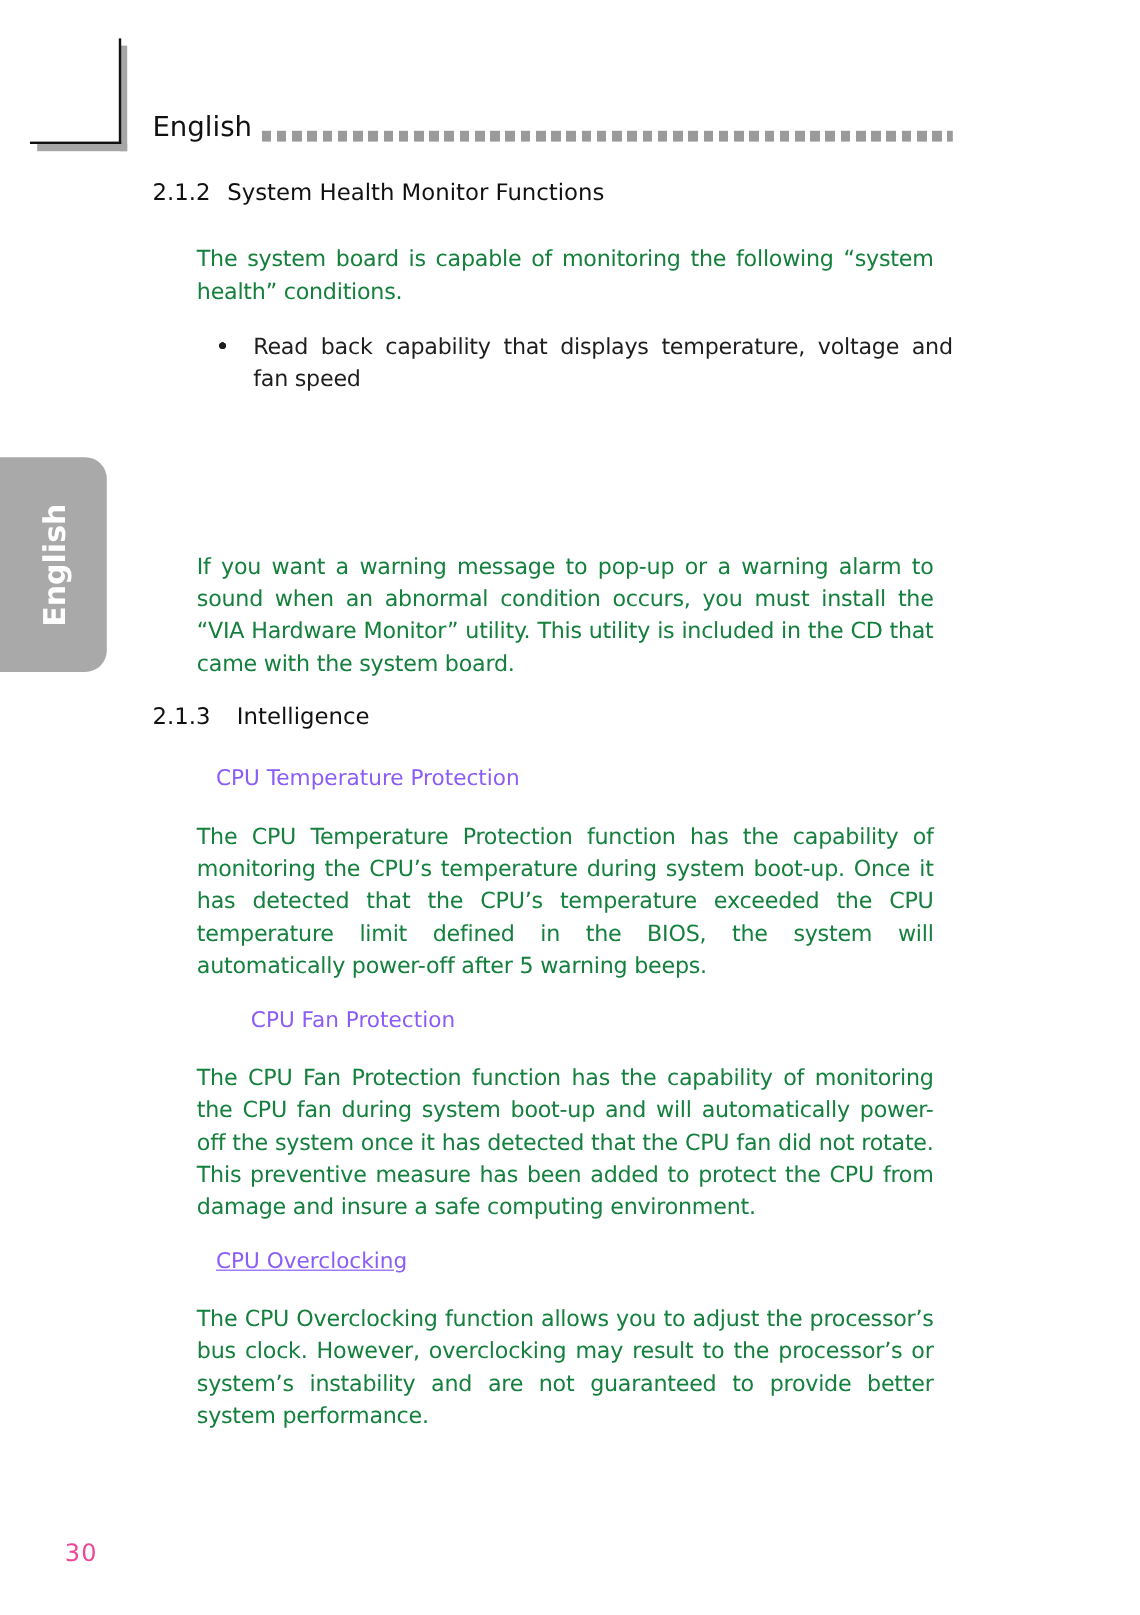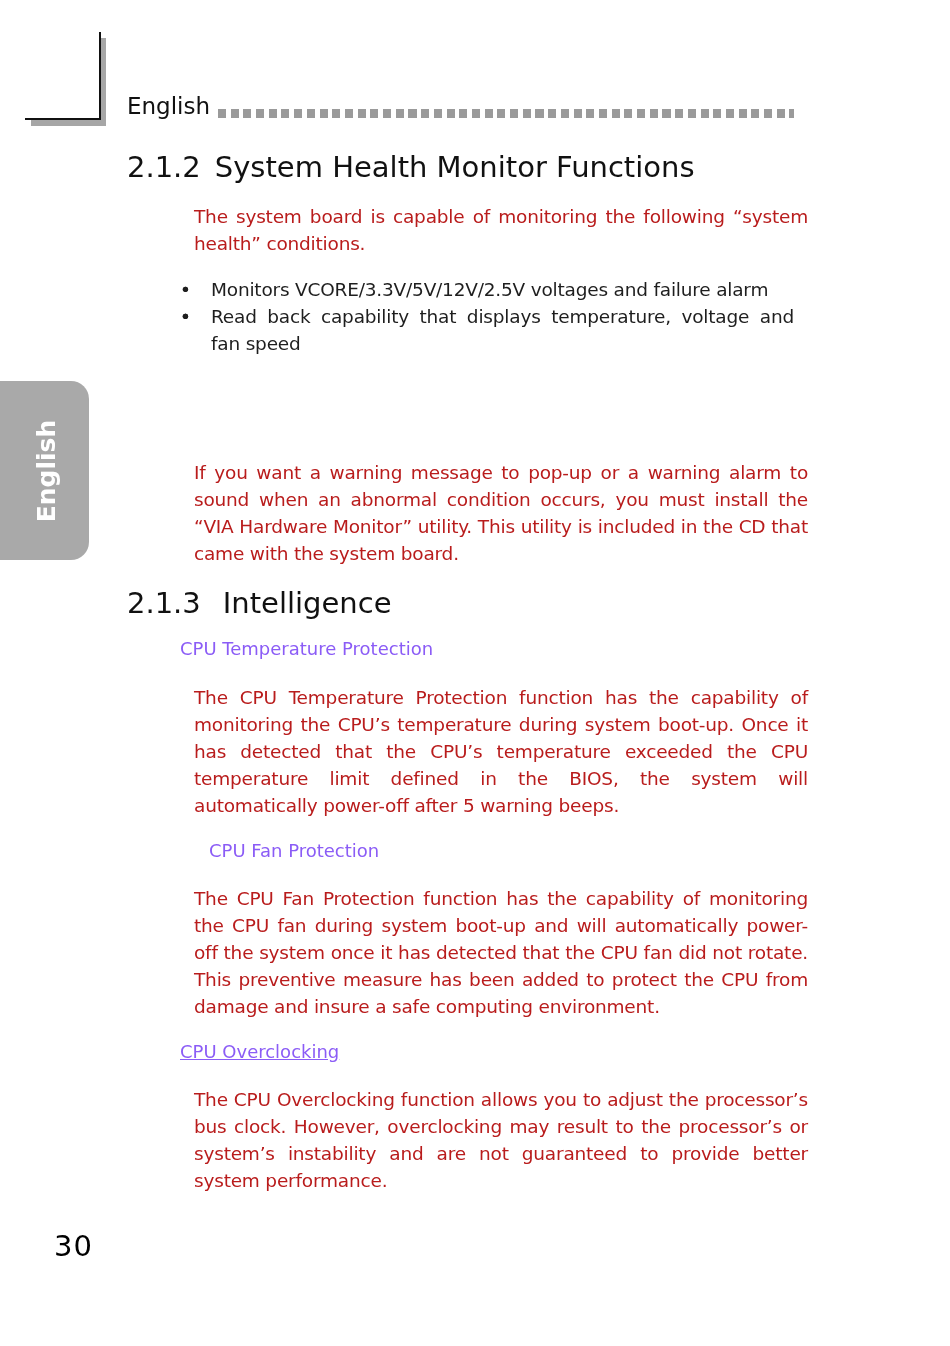--- a/index.html
+++ b/index.html
@@ -27,43 +27,43 @@
       background: #a9a9a9; border-radius: 0 18px 18px 0;
     }
     .side-tab-label {
       position: absolute; left: 46px; top: 471px;
       transform: translate(-50%, -50%) rotate(-90deg);
       color: #ffffff; font-weight: bold; font-size: 25px; white-space: nowrap;
       font-family: "DejaVu Sans", sans-serif;
     }
 
     .section-heading {
-      position: absolute; left: 127px; font-size: 29px; color: #111; white-space: nowrap;
+      position: absolute; left: 127px; font-size: 19px; color: #111; white-space: nowrap;
     }
     .section-heading .num { display: inline-block; margin-right: 14px; }
 
     .sub-heading {
       position: absolute; left: 180px; font-size: 18px; color: #8b5cf6; white-space: nowrap;
     }
 
     .para {
-      position: absolute; left: 194px; width: 614px; font-size: 18.5px; line-height: 27px;
-      text-align: justify; color: #b91c1c; letter-spacing: -0.2px;
+      position: absolute; left: 164px; width: 614px; font-size: 18.5px; line-height: 27px;
+      text-align: justify; color: #15803d; letter-spacing: -0.2px;
     }
 
     .bullet-list {
       position: absolute; left: 180px; top: 276px; width: 614px; margin: 0; padding: 0; list-style: none;
     }
     .bullet-item {
       position: relative; padding-left: 31px; font-size: 18.5px; line-height: 27px;
       text-align: justify; color: #1e1e1e; letter-spacing: -0.2px;
     }
     .bullet-dot { position: absolute; left: 0; top: 0; width: 20px; }
 
-    .page-number { position: absolute; left: 54px; top: 1229px; font-size: 29px; color: #000000; letter-spacing: 1px; }
+    .page-number { position: absolute; left: 54px; top: 1282px; font-size: 20px; color: #ec4899; letter-spacing: 1px; }
   </style>
 </head>
 <body>
 
 <div class="corner-shadow-v"></div>
 <div class="corner-shadow-h"></div>
 <div class="corner-line-v"></div>
 <div class="corner-line-h"></div>
 
 <div class="header-title">English</div>
@@ -73,21 +73,21 @@
 <div class="side-tab-label">English</div>
 
 <div class="section-heading" style="top:150px;">
   <span class="num">2.1.2</span><span>System Health Monitor Functions</span>
 </div>
 
 <div class="para" style="top:203px;">The system board is capable of monitoring the following “system health” conditions.</div>
 
 <ul class="bullet-list">
   <li class="bullet-item"><span class="bullet-dot">•</span></li>
-  <li class="bullet-item"><span class="bullet-dot">•</span><span>Monitors VCORE/3.3V/5V/12V/2.5V voltages and failure alarm</span></li>
+  <li class="bullet-item"><span class="bullet-dot">•</span></li>
   <li class="bullet-item"><span class="bullet-dot">•</span></li>
   <li class="bullet-item"><span class="bullet-dot">•</span></li>
   <li class="bullet-item"><span class="bullet-dot">•</span><span>Read back capability that displays temperature, voltage and fan speed</span></li>
 </ul>
 
 <div class="para" style="top:459px;">If you want a warning message to pop-up or a warning alarm to sound when an abnormal condition occurs, you must install the “VIA Hardware Monitor” utility. This utility is included in the CD that came with the system board.</div>
 
 <div class="section-heading" style="top:586px;">
   <span class="num" style="margin-right:22px;">2.1.3</span><span>Intelligence</span>
 </div>

